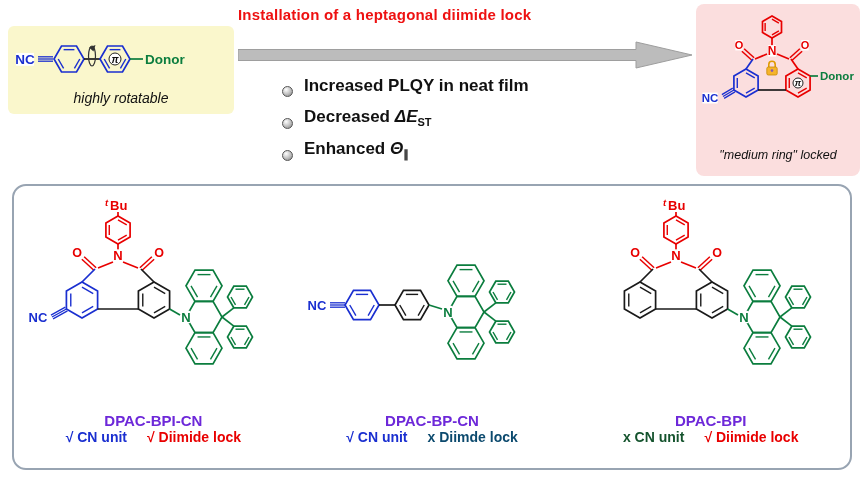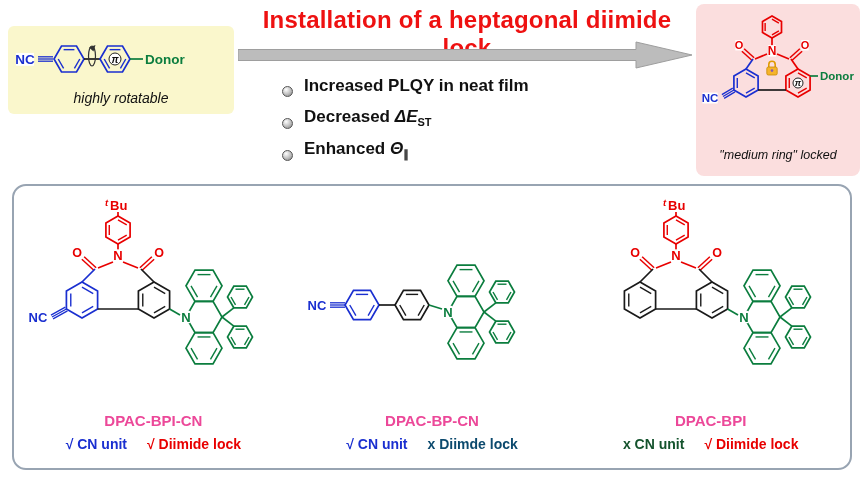--- a/index.html
+++ b/index.html
@@ -5,41 +5,41 @@
   *{margin:0;padding:0;box-sizing:border-box}
   html,body{width:864px;height:478px;background:#fff;overflow:hidden;
     font-family:"Liberation Sans",sans-serif;color:#111}
   #stage{position:relative;width:864px;height:478px}
 
   #left-box{position:absolute;left:8px;top:26px;width:226px;height:88px;
     border-radius:6px;text-align:center;padding-top:2px}
   .caption{font-size:14px;font-weight:normal;font-style:italic;color:#111}
   #left-box .caption{margin-top:2px}
 
-  #title{position:absolute;left:238px;top:6px;width:458px;text-align:center;
-    font-size:24px;font-weight:bold;letter-spacing:.2px}
+  #title{position:absolute;left:238px;top:6px;width:458px;text-align:left;
+    font-size:15px;font-weight:bold;letter-spacing:.2px}
 
   #arrow{position:absolute;left:238px;top:40px}
 
   #bullets{position:absolute;left:282px;top:76px;display:flex;flex-direction:column;gap:10px}
   .bullet-row{display:flex;align-items:flex-end;gap:11px;font-size:17px;font-weight:bold;color:#111}
   .bullet{width:11px;height:11px;border-radius:50%;border:1px solid #555;flex:0 0 auto;
     background:radial-gradient(circle at 35% 30%,#ffffff,#bdbdbd 55%,#7d7d7d)}
   .btext i{font-style:italic}
   .btext sub{font-size:11px;font-weight:bold}
 
   #right-box{position:absolute;left:696px;top:4px;width:164px;height:172px;
     border-radius:8px;text-align:center;padding-top:3px}
   #right-box .caption{font-size:12.5px;margin-top:3px}
 
   #bottom-box{position:absolute;left:12px;top:184px;width:840px;height:286px;
     border:2px solid #98a4b2;border-radius:14px;background:#fff;display:flex}
   .panel{flex:1;display:flex;flex-direction:column;align-items:center;padding-top:4px}
-  .mol-name{font-size:15px;font-weight:bold;color:#ec4899}
-  .checks{display:flex;gap:20px;font-size:14px;font-weight:bold;margin-top:7px}
+  .mol-name{font-size:15px;font-weight:bold;color:#6d28d9}
+  .checks{display:flex;gap:20px;font-size:14px;font-weight:bold;}
   svg text{font-family:"Liberation Sans",sans-serif}
 </style>
 </head>
 <body>
 
 <div id="stage">
 
   <div id="left-box" style="background: rgb(250, 247, 204);">
     <svg id="svg-rotatable" width="226" height="56" viewBox="0 0 226 56">
         <rect x="8.09" y="24.93" width="17.82" height="12.825" fill="#fff"></rect>

